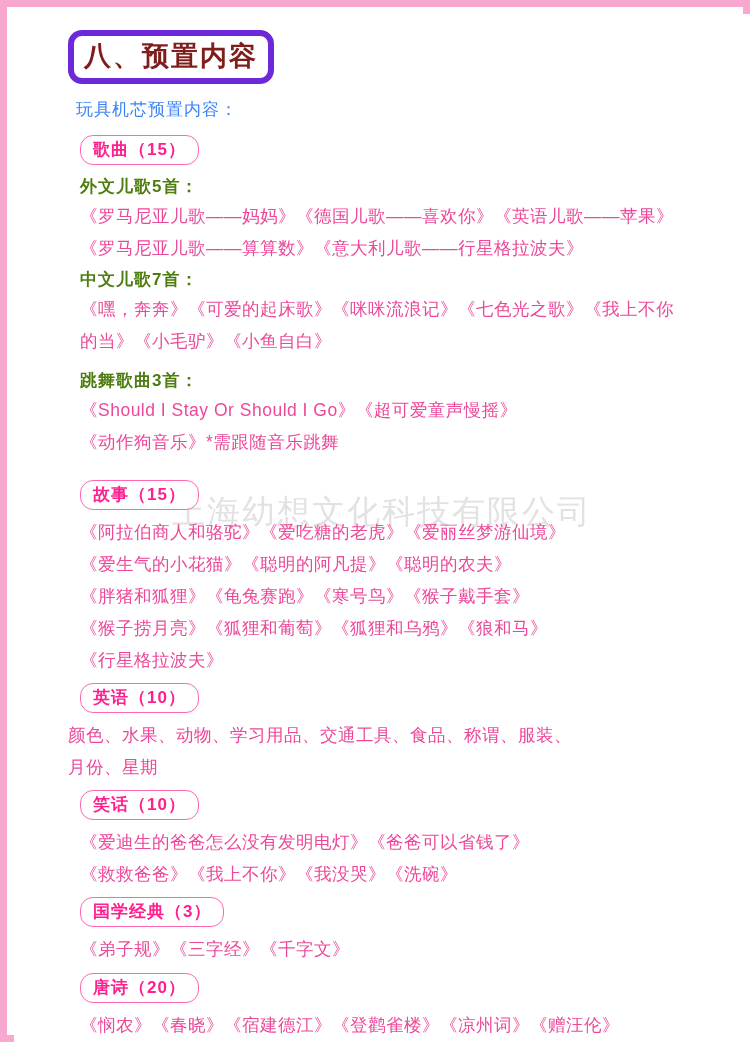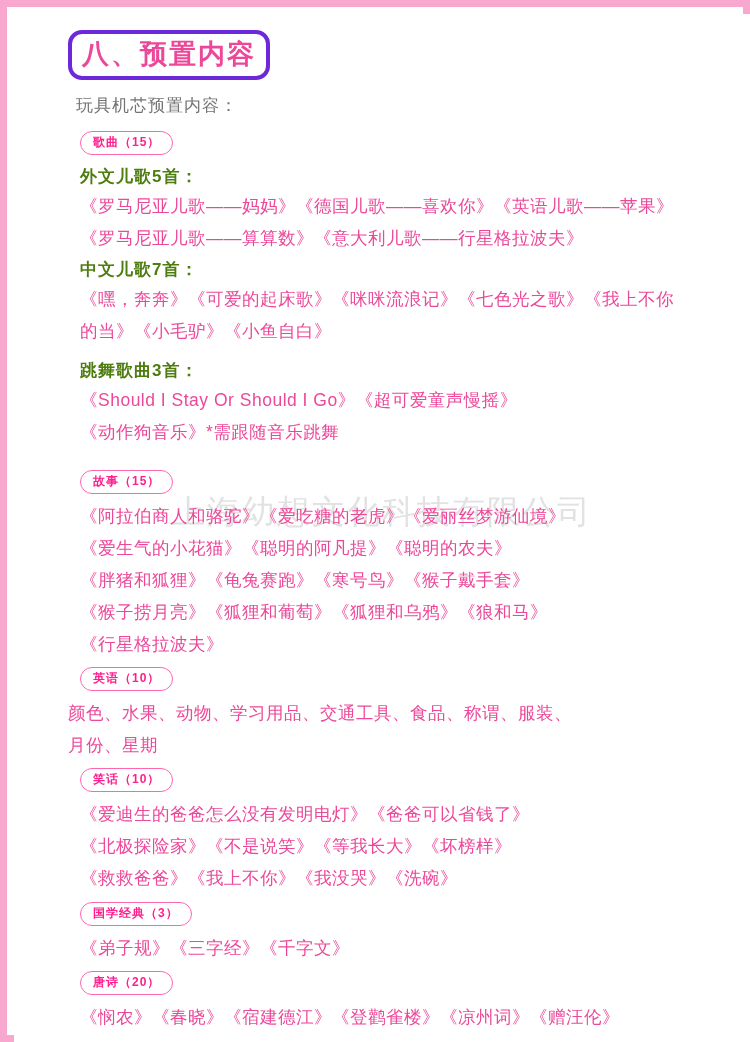--- a/index.html
+++ b/index.html
@@ -46,46 +46,46 @@
     font-family: "Liberation Sans", sans-serif;
   }
   .content {
     position: relative;
     z-index: 2;
     padding: 10px 22px 0 22px;
   }
   .section-title {
     font-size: 27px;
     font-weight: bold;
-    color: #ec4899;
+    color: #7f1d1d;
     letter-spacing: 2px;
     margin: 6px 0 10px 32px;
     display: inline-block;
     padding: 2px 10px 4px 10px;
     border-radius: 14px;
-    border: 4px solid #6d28d9;
+    border: 6px solid #6d28d9;
     background: #fff;
     text-shadow:
       -1px -1px 0 #ffffff,
        1px -1px 0 #ffffff,
       -1px  1px 0 #ffffff,
        1px  1px 0 #ffffff;
   }
   .lead {
     font-size: 17px;
-    color: #737373;
+    color: #3b82f6;
     margin: 4px 0 8px 40px;
     letter-spacing: 1px;
   }
   .pill {
     display: inline-block;
     border: 1.6px solid #ff66b0;
     border-radius: 13px;
     color: #ff1f8e;
-    font-size: 12px;
+    font-size: 17px;
     font-weight: bold;
     padding: 2px 12px 3px 12px;
     margin: 6px 0 5px 44px;
     background: #fff;
     letter-spacing: 1px;
   }
   .subhead {
     font-size: 17px;
     font-weight: bold;
     color: #4d7c0f;
@@ -154,21 +154,20 @@
       <div>
         <div class="pill">英语（10）</div>
         <div class="line indent0">颜色、水果、动物、学习用品、交通工具、食品、称谓、服装、</div>
         <div class="line indent0">月份、星期</div>
       </div>
 
       
       <div>
         <div class="pill">笑话（10）</div>
         <div class="line">《爱迪生的爸爸怎么没有发明电灯》《爸爸可以省钱了》</div>
-        <div class="line">《北极探险家》《不是说笑》《等我长大》《坏榜样》</div>
         <div class="line">《救救爸爸》《我上不你》《我没哭》《洗碗》</div>
       </div>
 
       
       <div>
         <div class="pill">国学经典（3）</div>
         <div class="line">《弟子规》《三字经》《千字文》</div>
       </div>
 
       

